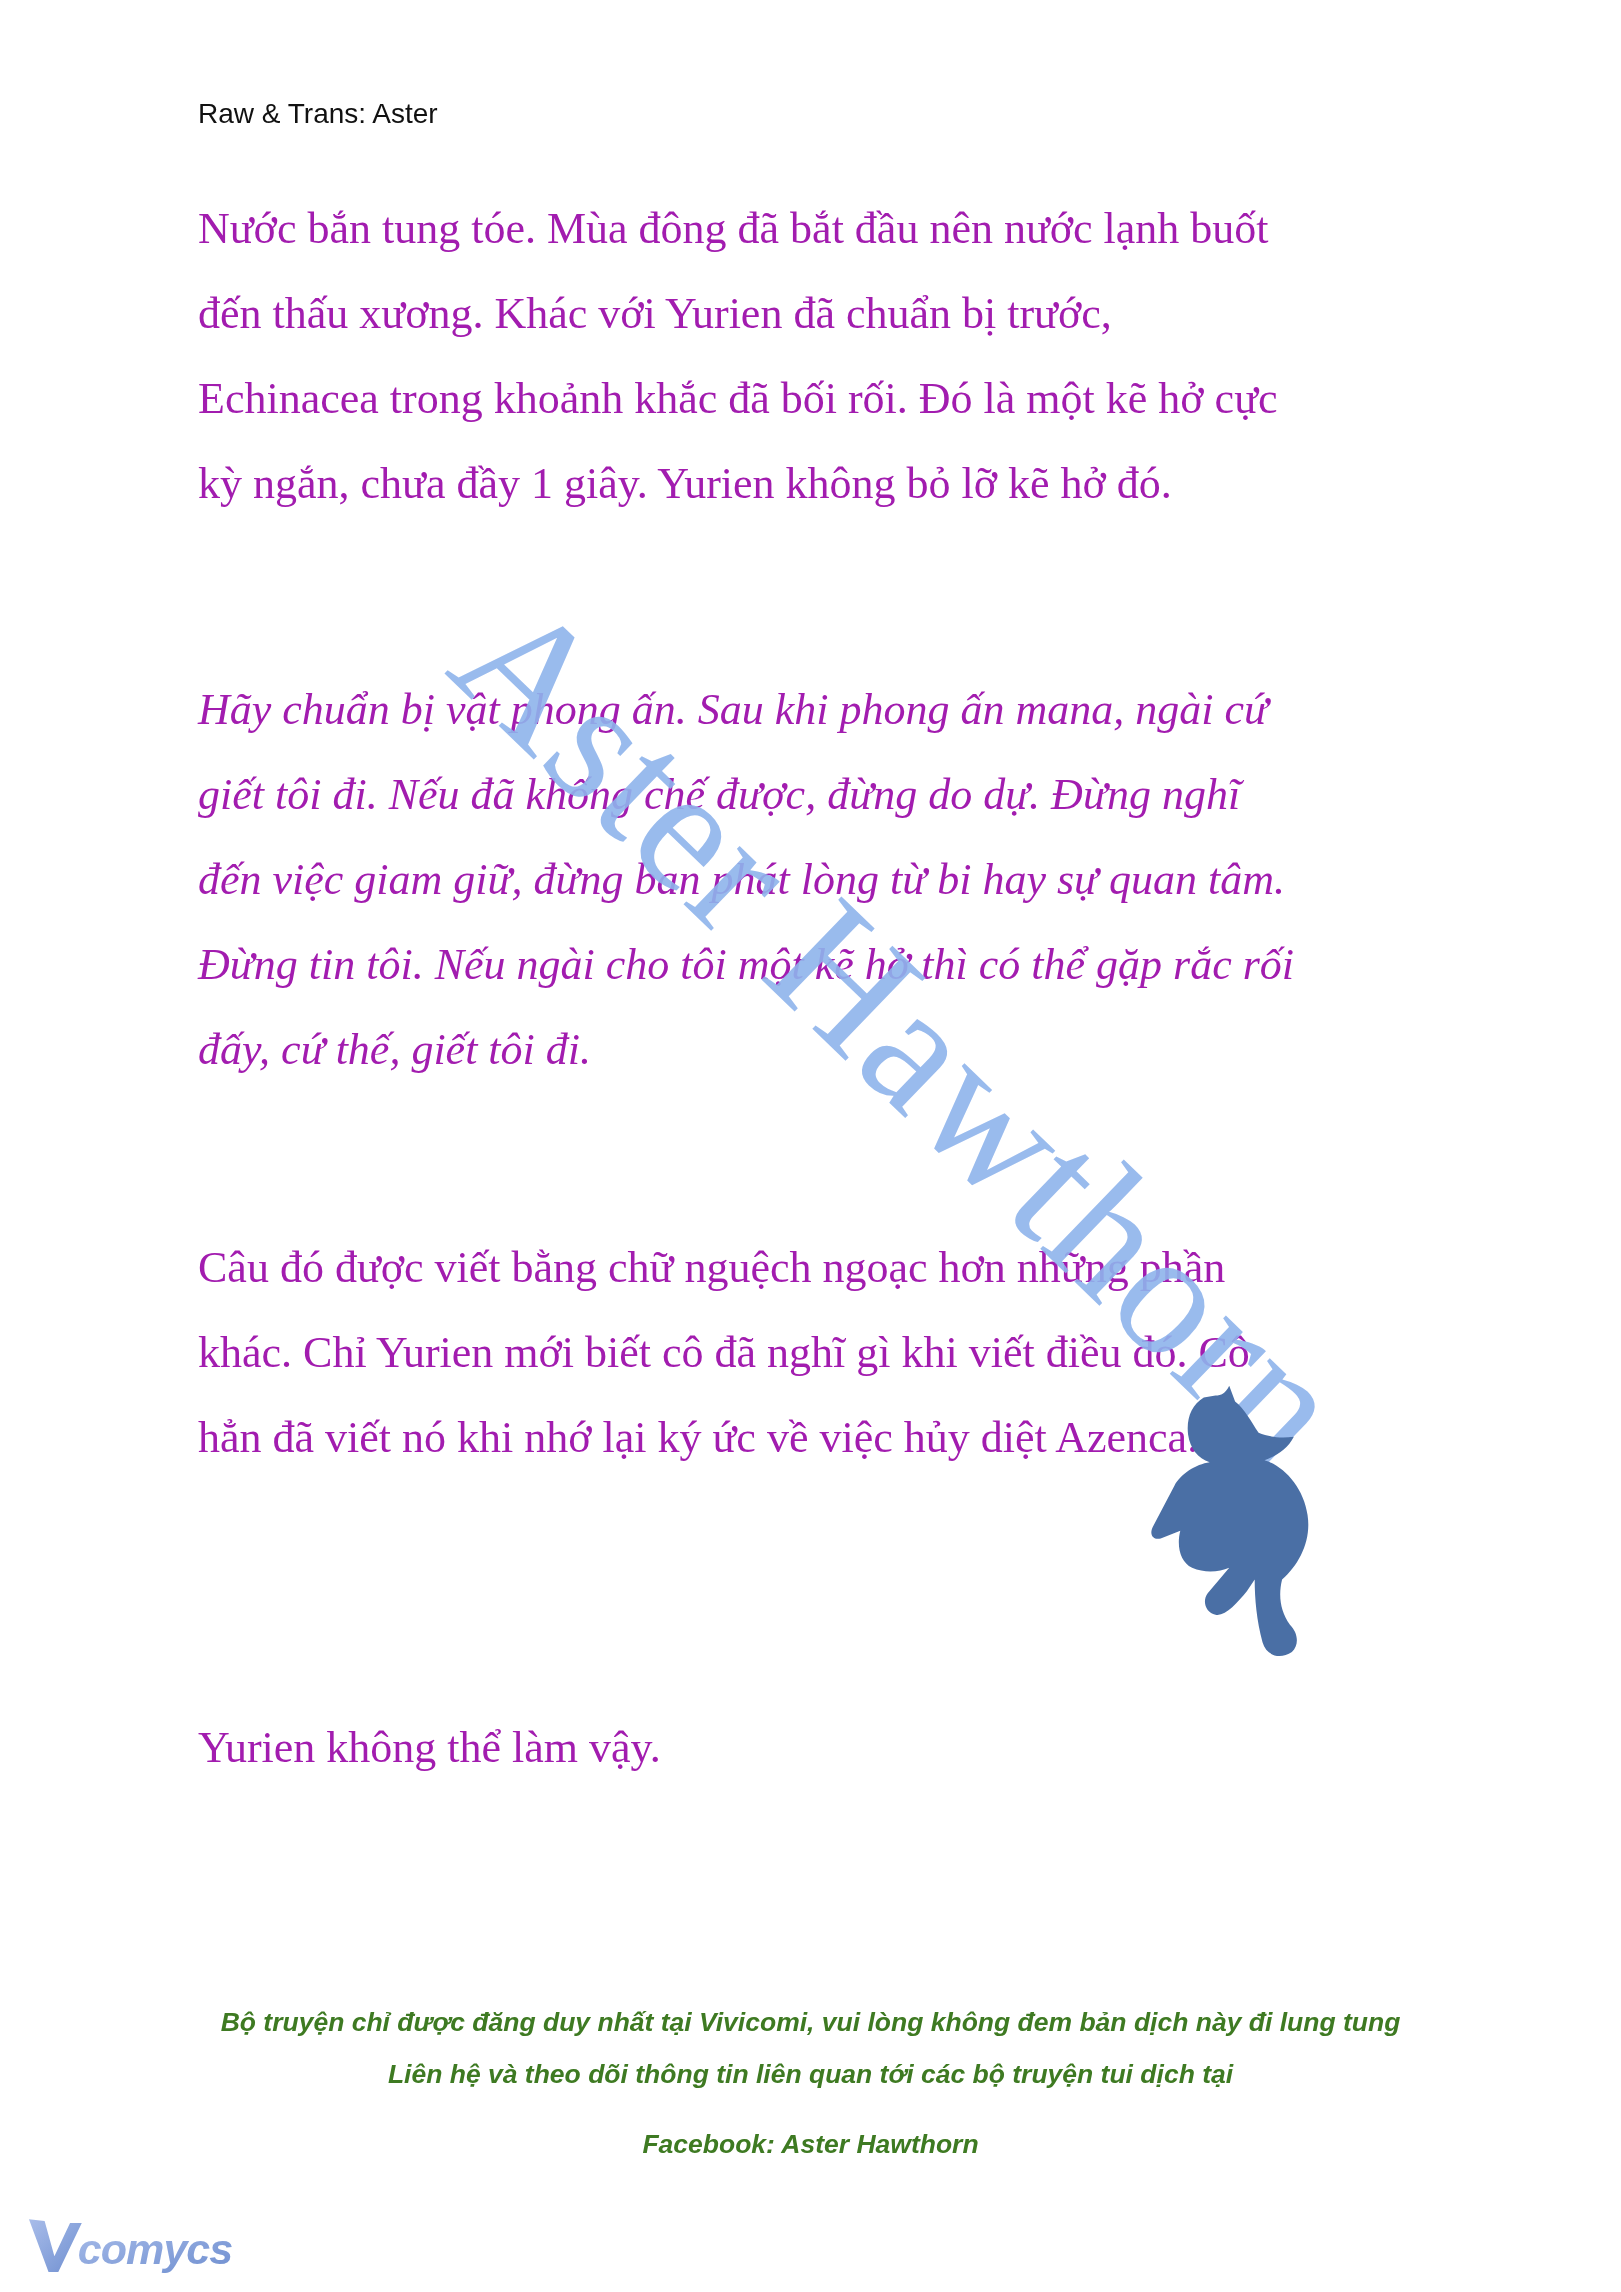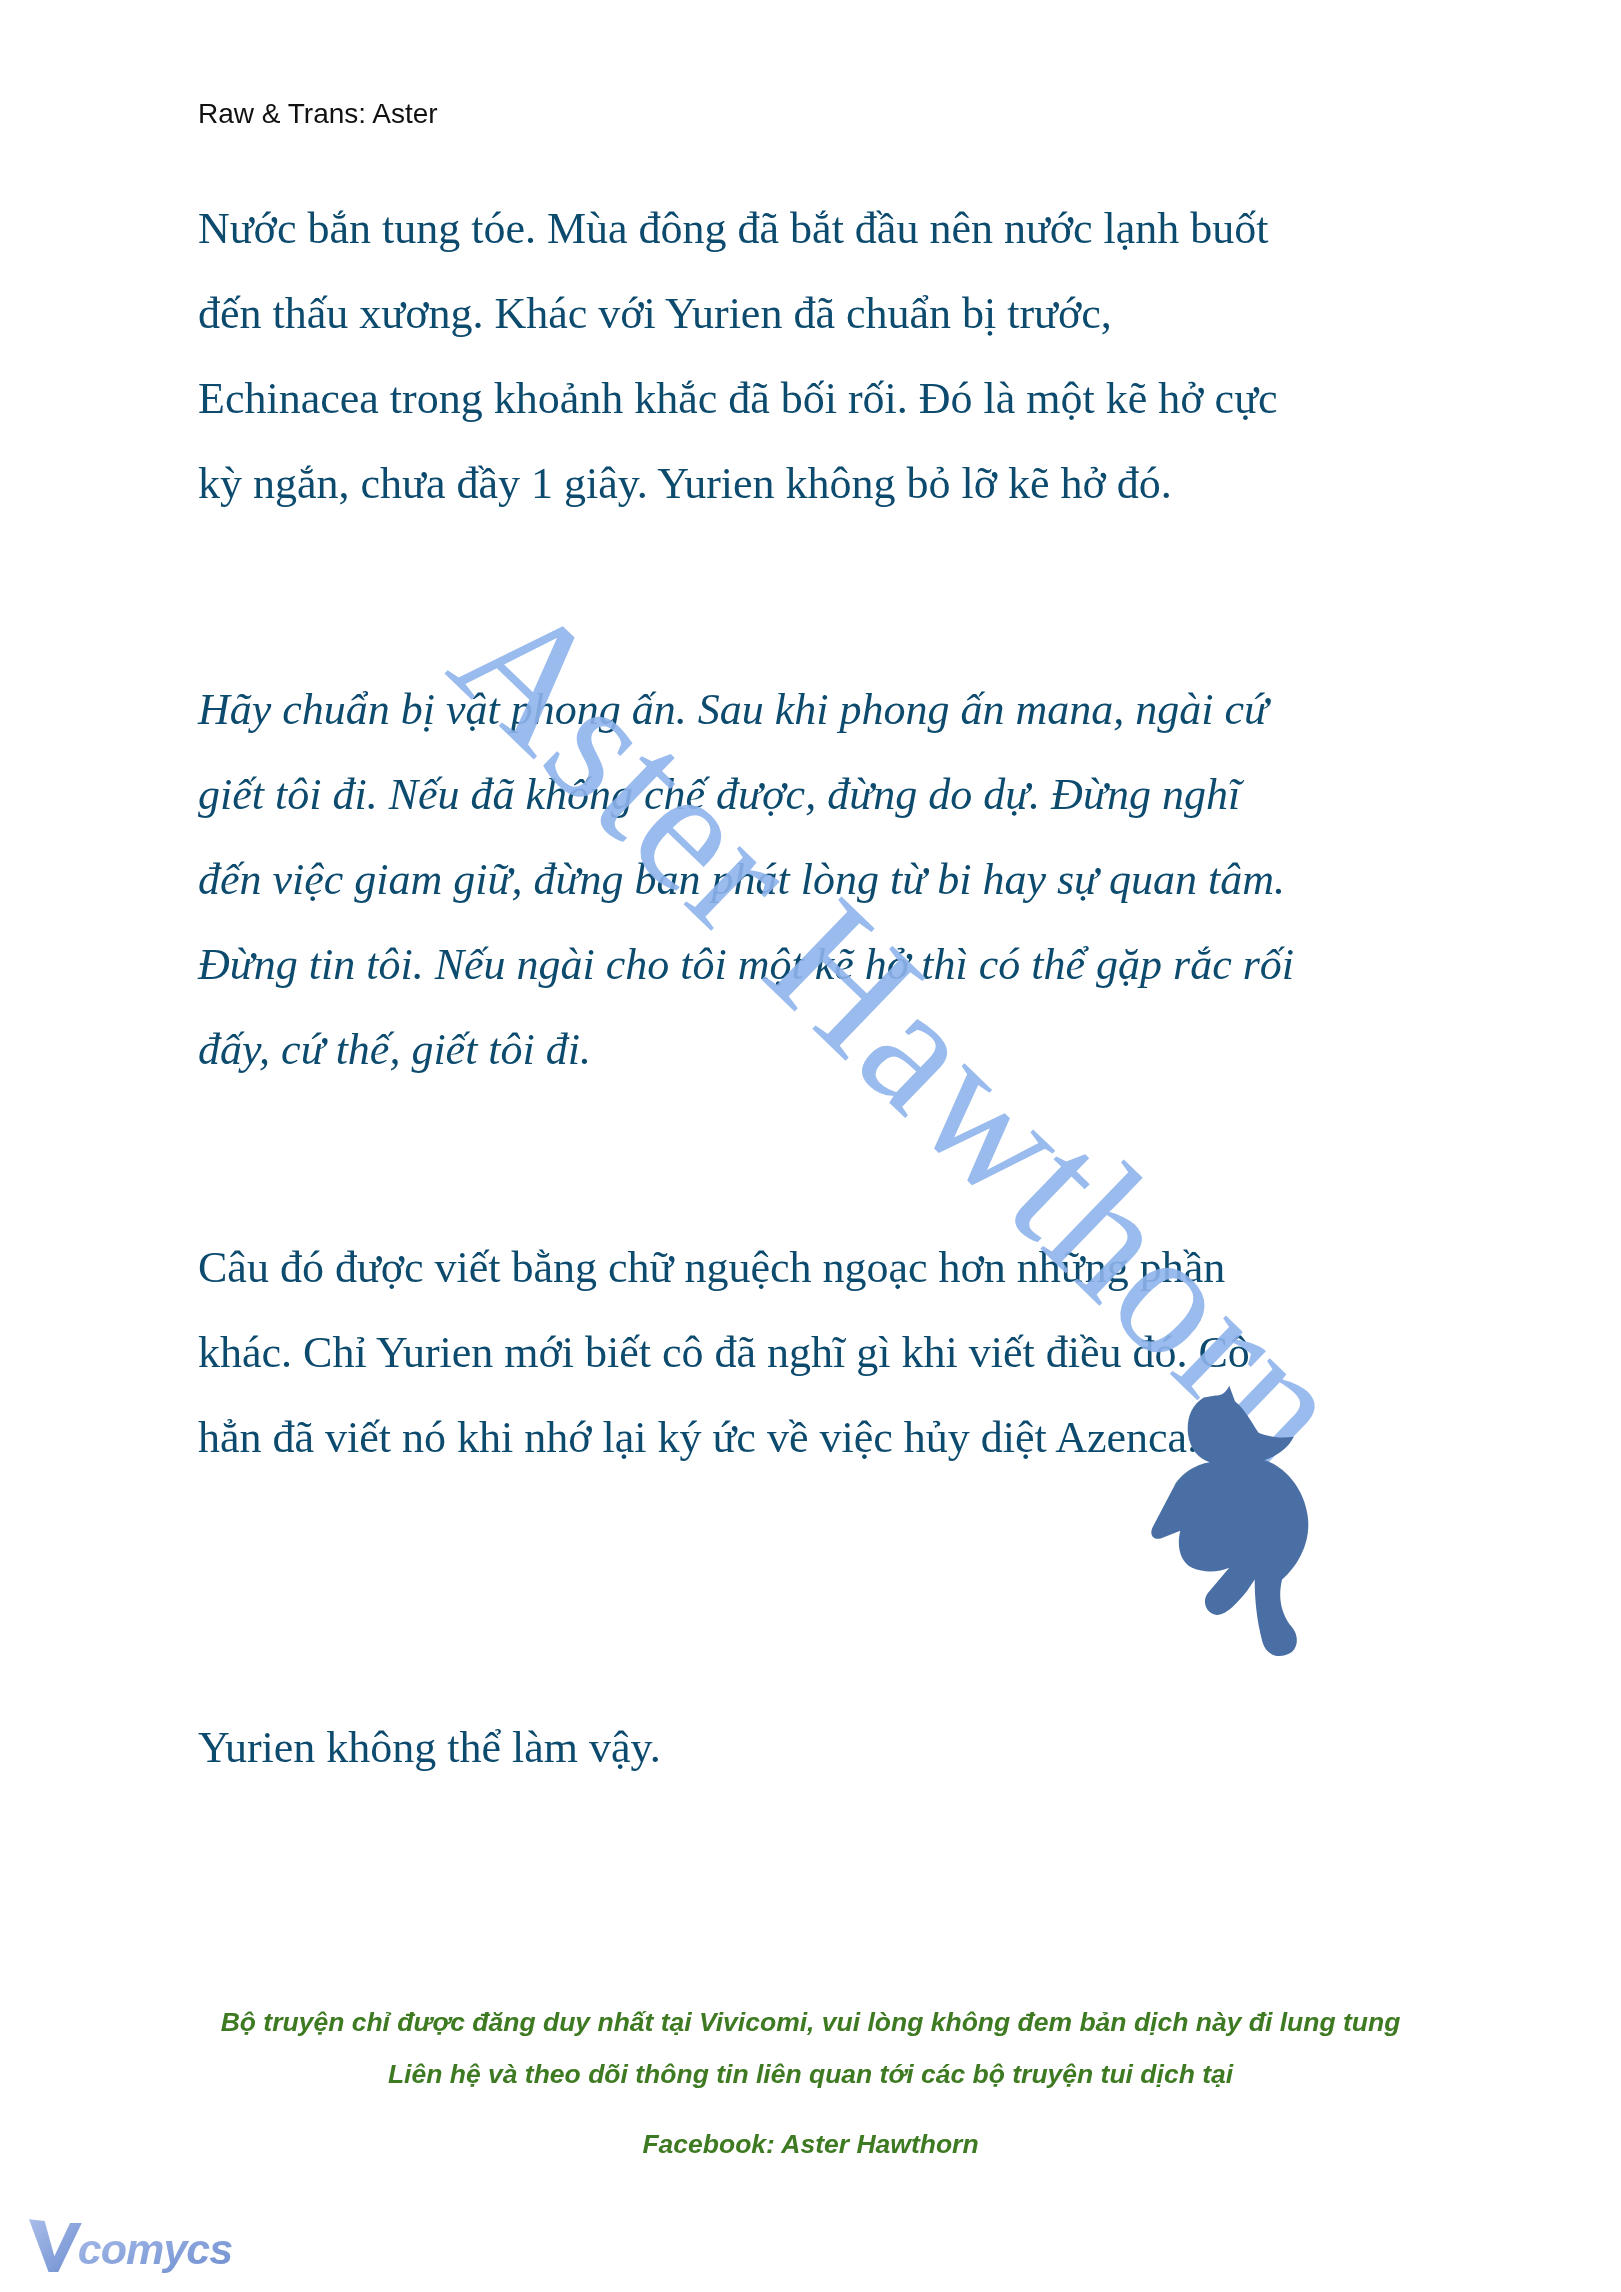--- a/index.html
+++ b/index.html
@@ -3,21 +3,21 @@
 <meta charset="utf-8">
 <style>
   html, body { margin: 0; padding: 0; background: #ffffff; }
   body { width: 1621px; height: 2293px; position: relative; overflow: hidden; }
   .page { position: absolute; left: 0; top: 0; width: 1621px; height: 2201px; background: #ffffff; }
   .header {
     position: absolute; left: 198px; top: 98px;
     font-family: "Liberation Sans", sans-serif; font-size: 28px; color: #111;
     white-space: nowrap;
   }
-  .para { position: absolute; left: 198px; font-family: "Liberation Serif", serif; color: #0c4a6e; }
+  .para { position: absolute; left: 198px; font-family: "Liberation Serif", serif; color: #a21caf; }
   .para .line { display: block; height: 85px; line-height: 85px; font-size: 44px; white-space: nowrap; }
   .para.italic .line { font-style: italic; }
   .p1 { top: 186px; }
   .p2 { top: 667px; }
   .p3 { top: 1225px; }
   .p4 { top: 1705px; }
   .footer {
     position: absolute; left: 0; width: 1621px; text-align: center;
     font-family: "Liberation Sans", sans-serif; font-weight: bold; font-style: italic;
     color: #3e7a22; font-size: 26.5px;

